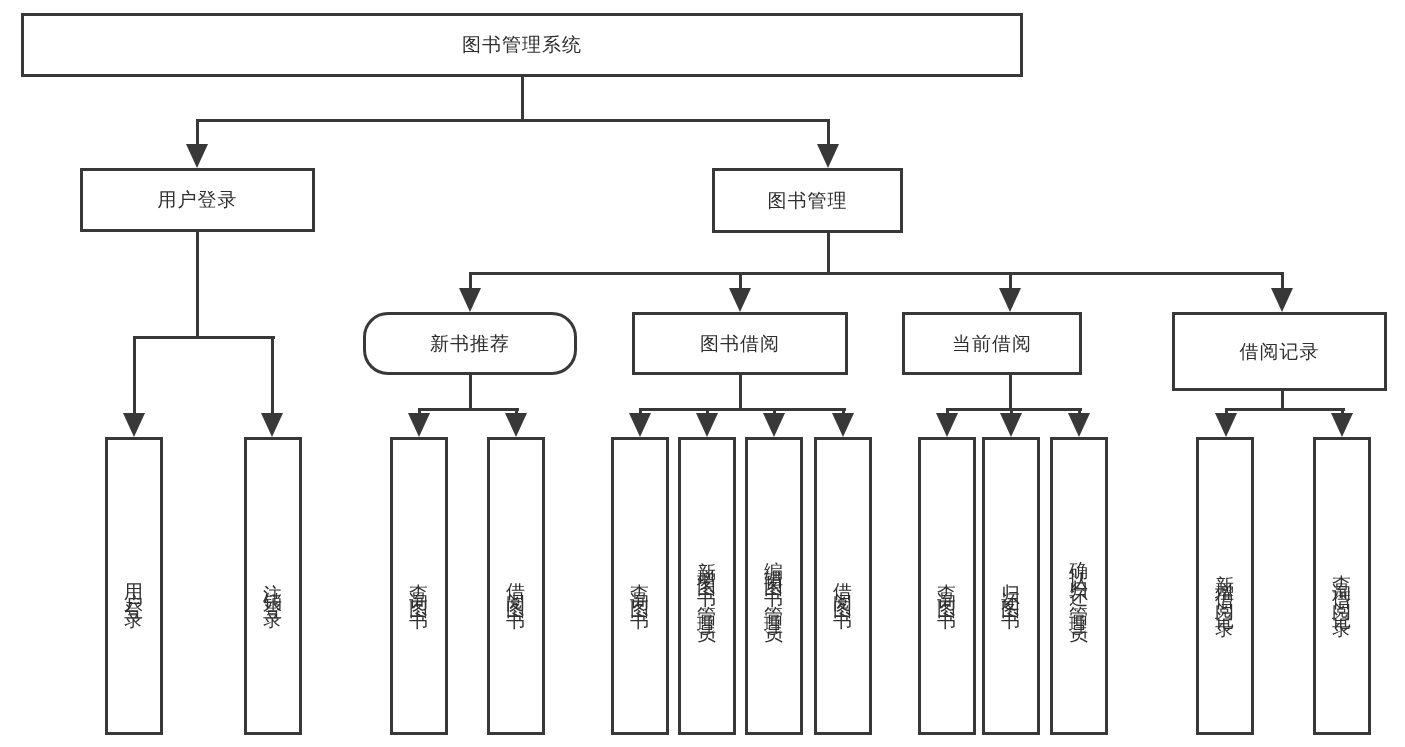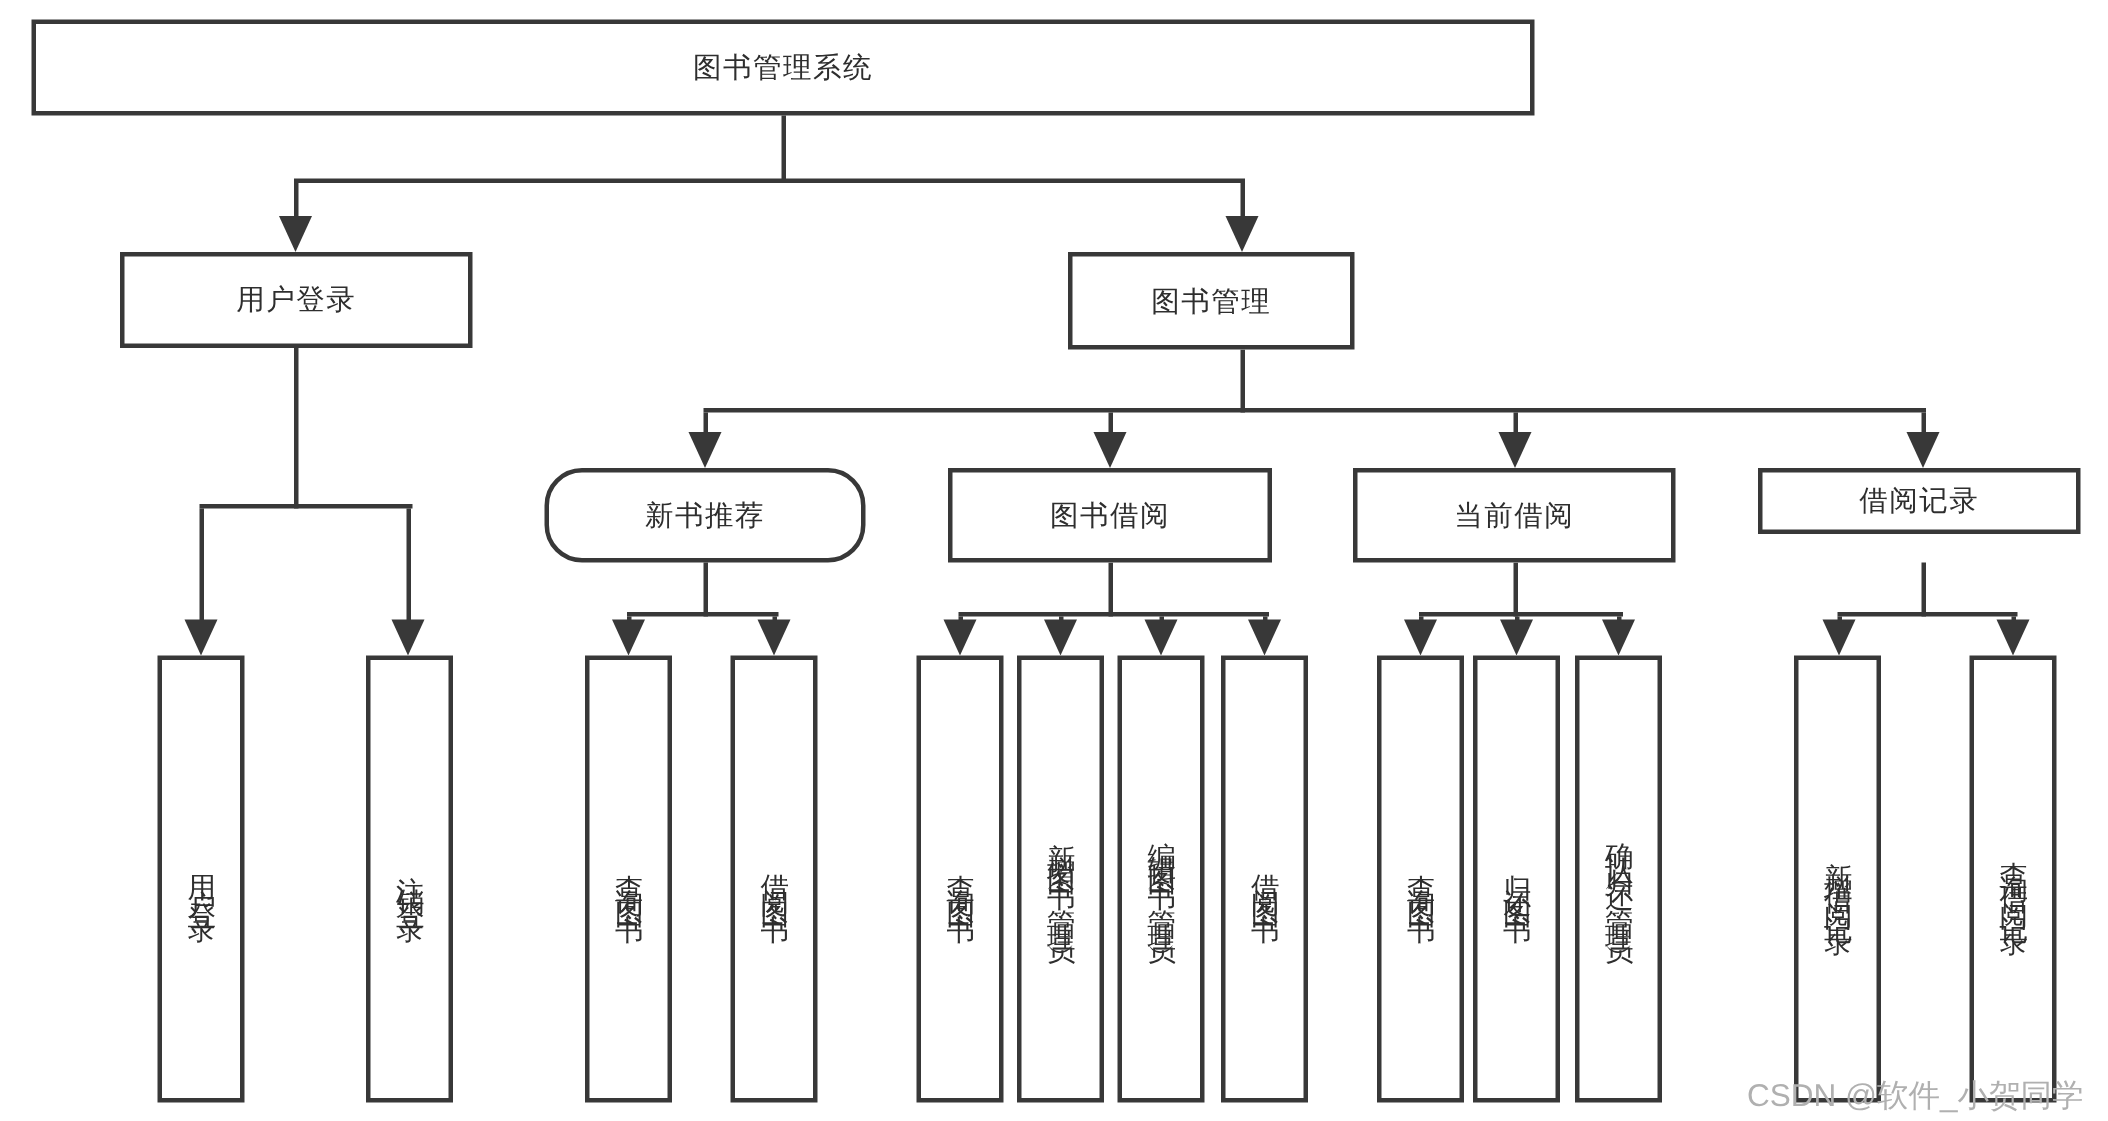--- a/index.html
+++ b/index.html
@@ -97,24 +97,24 @@
   <div class="arrow" style="left:740px;top:275px;height:37px;"></div>
   <div class="arrow" style="left:1010px;top:275px;height:37px;"></div>
   <div class="arrow" style="left:1282px;top:275px;height:37px;"></div>
 
   <div class="node" style="left:363px;top:312px;width:214px;height:63px;border-radius:25px;">
     <span>新书推荐</span>
   </div>
   <div class="node" style="left:632px;top:312px;width:216px;height:63px;">
     <span>图书借阅</span>
   </div>
-  <div class="node" style="left:902px;top:312px;width:215px;height:63px;">
+  <div class="node" style="left:902px;top:312px;width:180px;height:63px;">
     <span>当前借阅</span>
   </div>
-  <div class="node" style="left:1172px;top:312px;width:215px;height:44px;text-align:center;">
+  <div class="node" style="left:1172px;top:312px;width:215px;height:79px;text-align:center;">
     <span>借阅记录</span>
   </div>
 
   <div class="vline" style="left:469px;top:375px;height:36px;"></div>
   <div class="hline" style="left:418px;top:408px;width:101px;"></div>
   <div class="arrow" style="left:419px;top:411px;height:26px;"></div>
   <div class="arrow" style="left:516px;top:411px;height:26px;"></div>
 
   <div class="vline" style="left:739px;top:375px;height:36px;"></div>
   <div class="hline" style="left:639px;top:408px;width:207px;"></div>
@@ -171,15 +171,14 @@
     <span class="vtext">确认归还（管理员）</span>
   </div>
 
   <div class="leaf" style="left:1196px;">
     <span class="vtext">新增借阅记录</span>
   </div>
   <div class="leaf" style="left:1313px;">
     <span class="vtext">查询借阅记录</span>
   </div>
 
-  <div class="watermark">CSDN @软件_小贺同学</div>
 
 </div>
 
 </body></html>

